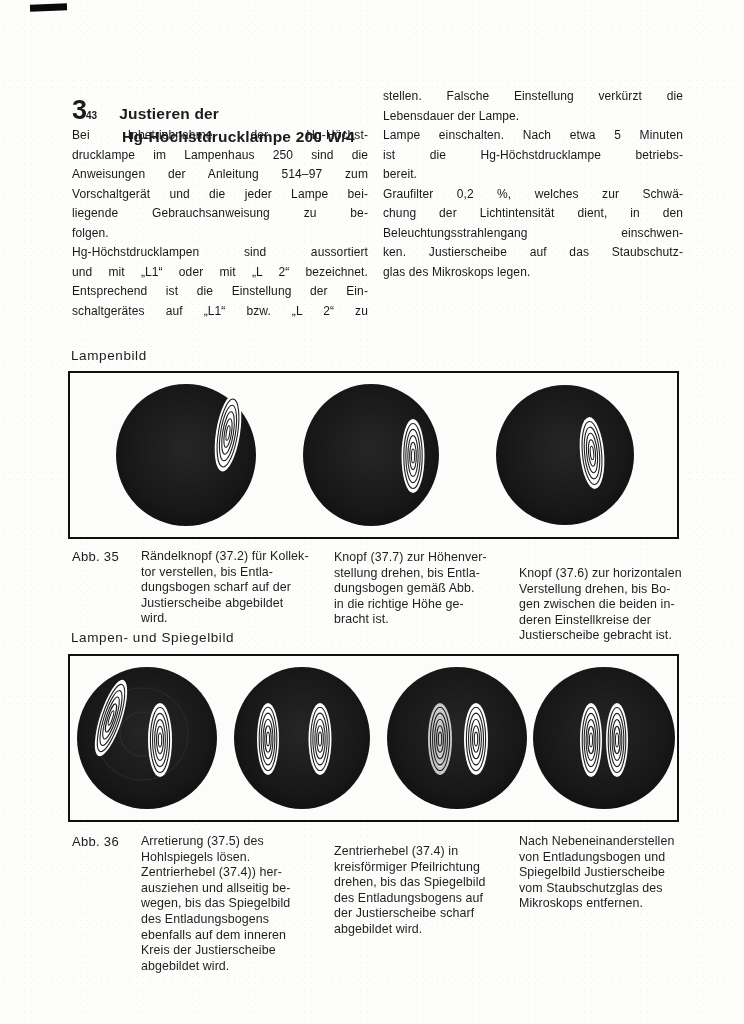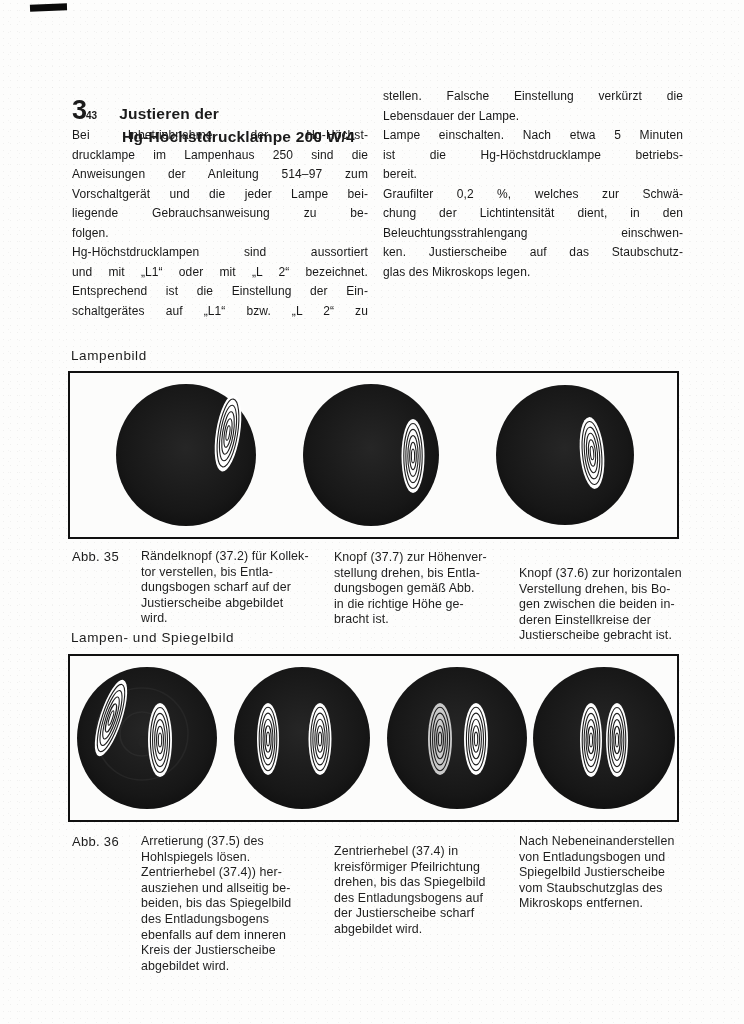--- a/index.html
+++ b/index.html
@@ -214,21 +214,21 @@
       </g>
     </svg>
   </div>
 
   <div class="cap-tag" style="left:72px;top:834px;">Abb. 36</div>
   <div class="cap-col" style="left:141px;top:834px;width:190px;">
       <div class="line nj">Arretierung (37.5) des</div>
       <div class="line nj">Hohlspiegels lösen.</div>
       <div class="line nj">Zentrierhebel (37.4)) her-</div>
       <div class="line nj">ausziehen und allseitig be-</div>
-      <div class="line nj">beiden, bis das Spiegelbild</div>
+      <div class="line nj">wegen, bis das Spiegelbild</div>
       <div class="line nj">des Entladungsbogens</div>
       <div class="line nj">ebenfalls auf dem inneren</div>
       <div class="line nj">Kreis der Justierscheibe</div>
       <div class="line nj">abgebildet wird.</div>
     </div>
   <div class="cap-col" style="left:334px;top:834px;width:175px;margin-top:10px;">
       <div class="line nj">Zentrierhebel (37.4) in</div>
       <div class="line nj">kreisförmiger Pfeilrichtung</div>
       <div class="line nj">drehen, bis das Spiegelbild</div>
       <div class="line nj">des Entladungsbogens auf</div>

